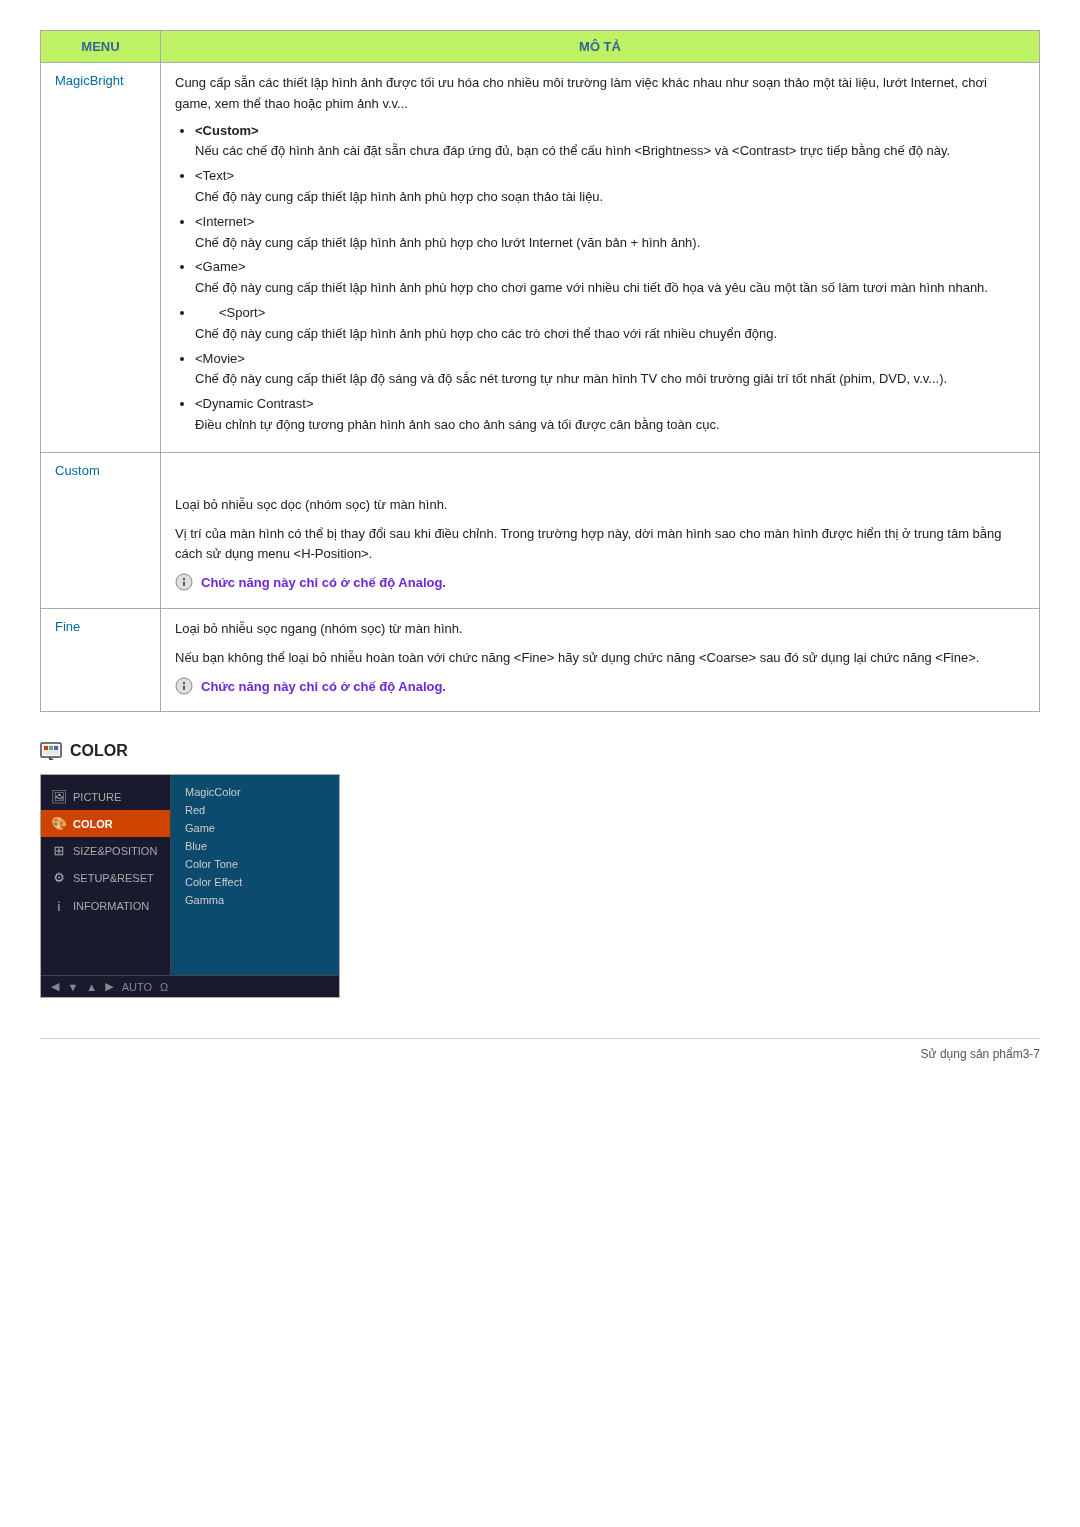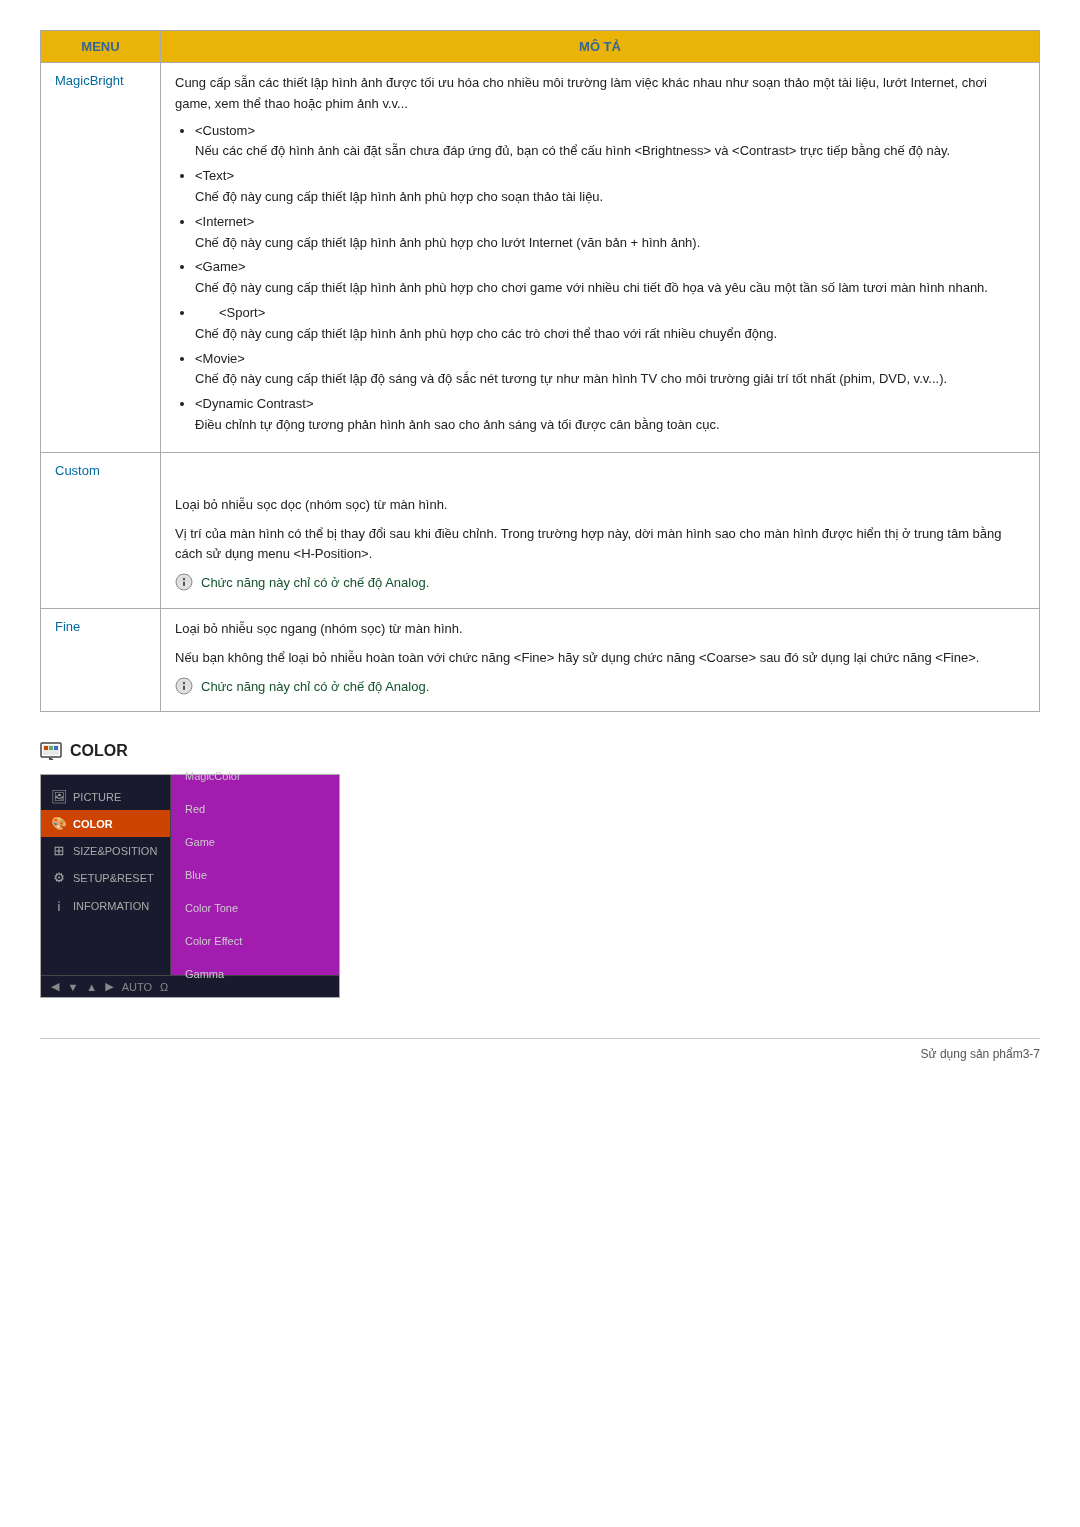--- a/index.html
+++ b/index.html
@@ -13,21 +13,21 @@
     }
 
     
     .main-table {
       width: 100%;
       border-collapse: collapse;
       border: 1px solid #aaa;
       margin-bottom: 30px;
     }
     .main-table th {
-      background: #eab308;
+      background: #bef264;
       border: 1px solid #aaa;
       padding: 8px 16px;
       font-size: 13px;
       font-weight: bold;
       color: #336699;
       text-align: center;
     }
     .main-table td {
       border: 1px solid #aaa;
       padding: 10px 14px;
@@ -51,21 +51,22 @@
       margin-bottom: 4px;
     }
     .note-row {
       display: flex;
       align-items: flex-start;
       margin-top: 8px;
       gap: 8px;
     }
     .note-text {
       font-size: 13px;
-      color: #14532d;
+      color: #6d28d9;
+      font-weight: bold;
     }
 
     
     .color-section {
       margin-top: 10px;
       margin-bottom: 30px;
     }
     .color-title {
       display: flex;
       align-items: center;
@@ -115,26 +116,26 @@
       color: #fff;
       font-weight: bold;
     }
     .osd-left-item .osd-icon {
       font-size: 13px;
       width: 16px;
       text-align: center;
     }
     .osd-right {
       flex: 1;
-      background: #a21caf;
+      background: #0c4a6e;
       padding: 8px 14px;
       display: flex;
       flex-direction: column;
-      justify-content: center;
-      gap: 15px;
+      justify-content: flex-start;
+      gap: 0;
     }
     .osd-right-item {
       color: #ccc;
       font-size: 11px;
       padding: 3px 0;
     }
     .osd-bottom {
       background: #1a1a2e;
       border-top: 1px solid #444;
       padding: 4px 10px;
@@ -169,21 +170,21 @@
       <th>MENU</th>
       <th>MÔ TẢ</th>
     </tr>
   </thead>
   <tbody id="table-body">
   <tr>
         <td class="menu-col">MagicBright</td>
         <td class="desc-col">
           <p style="margin-bottom: 6px;">Cung cấp sẵn các thiết lập hình ảnh được tối ưu hóa cho nhiều môi trường làm việc khác nhau như soạn thảo một tài liệu, lướt Internet, chơi game, xem thể thao hoặc phim ảnh v.v...</p>
           <ul>
-            <li><span style="font-weight: normal;">&lt;Custom&gt;</span><br><span>Nếu các chế độ hình ảnh cài đặt sẵn chưa đáp ứng đủ, bạn có thể cấu hình &lt;Brightness&gt; và &lt;Contrast&gt; trực tiếp bằng chế độ này.</span></li>
+            <li><span style="font-weight: bold;">&lt;Custom&gt;</span><br><span>Nếu các chế độ hình ảnh cài đặt sẵn chưa đáp ứng đủ, bạn có thể cấu hình &lt;Brightness&gt; và &lt;Contrast&gt; trực tiếp bằng chế độ này.</span></li>
             <li><span style="font-weight: normal;">&lt;Text&gt;</span><br><span>Chế độ này cung cấp thiết lập hình ảnh phù hợp cho soạn thảo tài liệu.</span></li>
             <li><span style="font-weight: normal;">&lt;Internet&gt;</span><br><span>Chế độ này cung cấp thiết lập hình ảnh phù hợp cho lướt Internet (văn bản + hình ảnh).</span></li>
             <li><span style="font-weight: normal;">&lt;Game&gt;</span><br><span>Chế độ này cung cấp thiết lập hình ảnh phù hợp cho chơi game với nhiều chi tiết đồ họa và yêu cầu một tần số làm tươi màn hình nhanh.</span></li>
             <li><span style="font-weight: normal; margin-left: 24px;">&lt;Sport&gt;</span><br><span>Chế độ này cung cấp thiết lập hình ảnh phù hợp cho các trò chơi thể thao với rất nhiều chuyển động.</span></li>
             <li><span style="font-weight: normal;">&lt;Movie&gt;</span><br><span>Chế độ này cung cấp thiết lập độ sáng và độ sắc nét tương tự như màn hình TV cho môi trường giải trí tốt nhất (phim, DVD, v.v...).</span></li>
             <li><span style="font-weight: normal;">&lt;Dynamic Contrast&gt;</span><br><span>Điều chỉnh tự động tương phản hình ảnh sao cho ảnh sáng và tối được cân bằng toàn cục.</span></li>
           </ul>
         </td>
       </tr>
       <tr>

